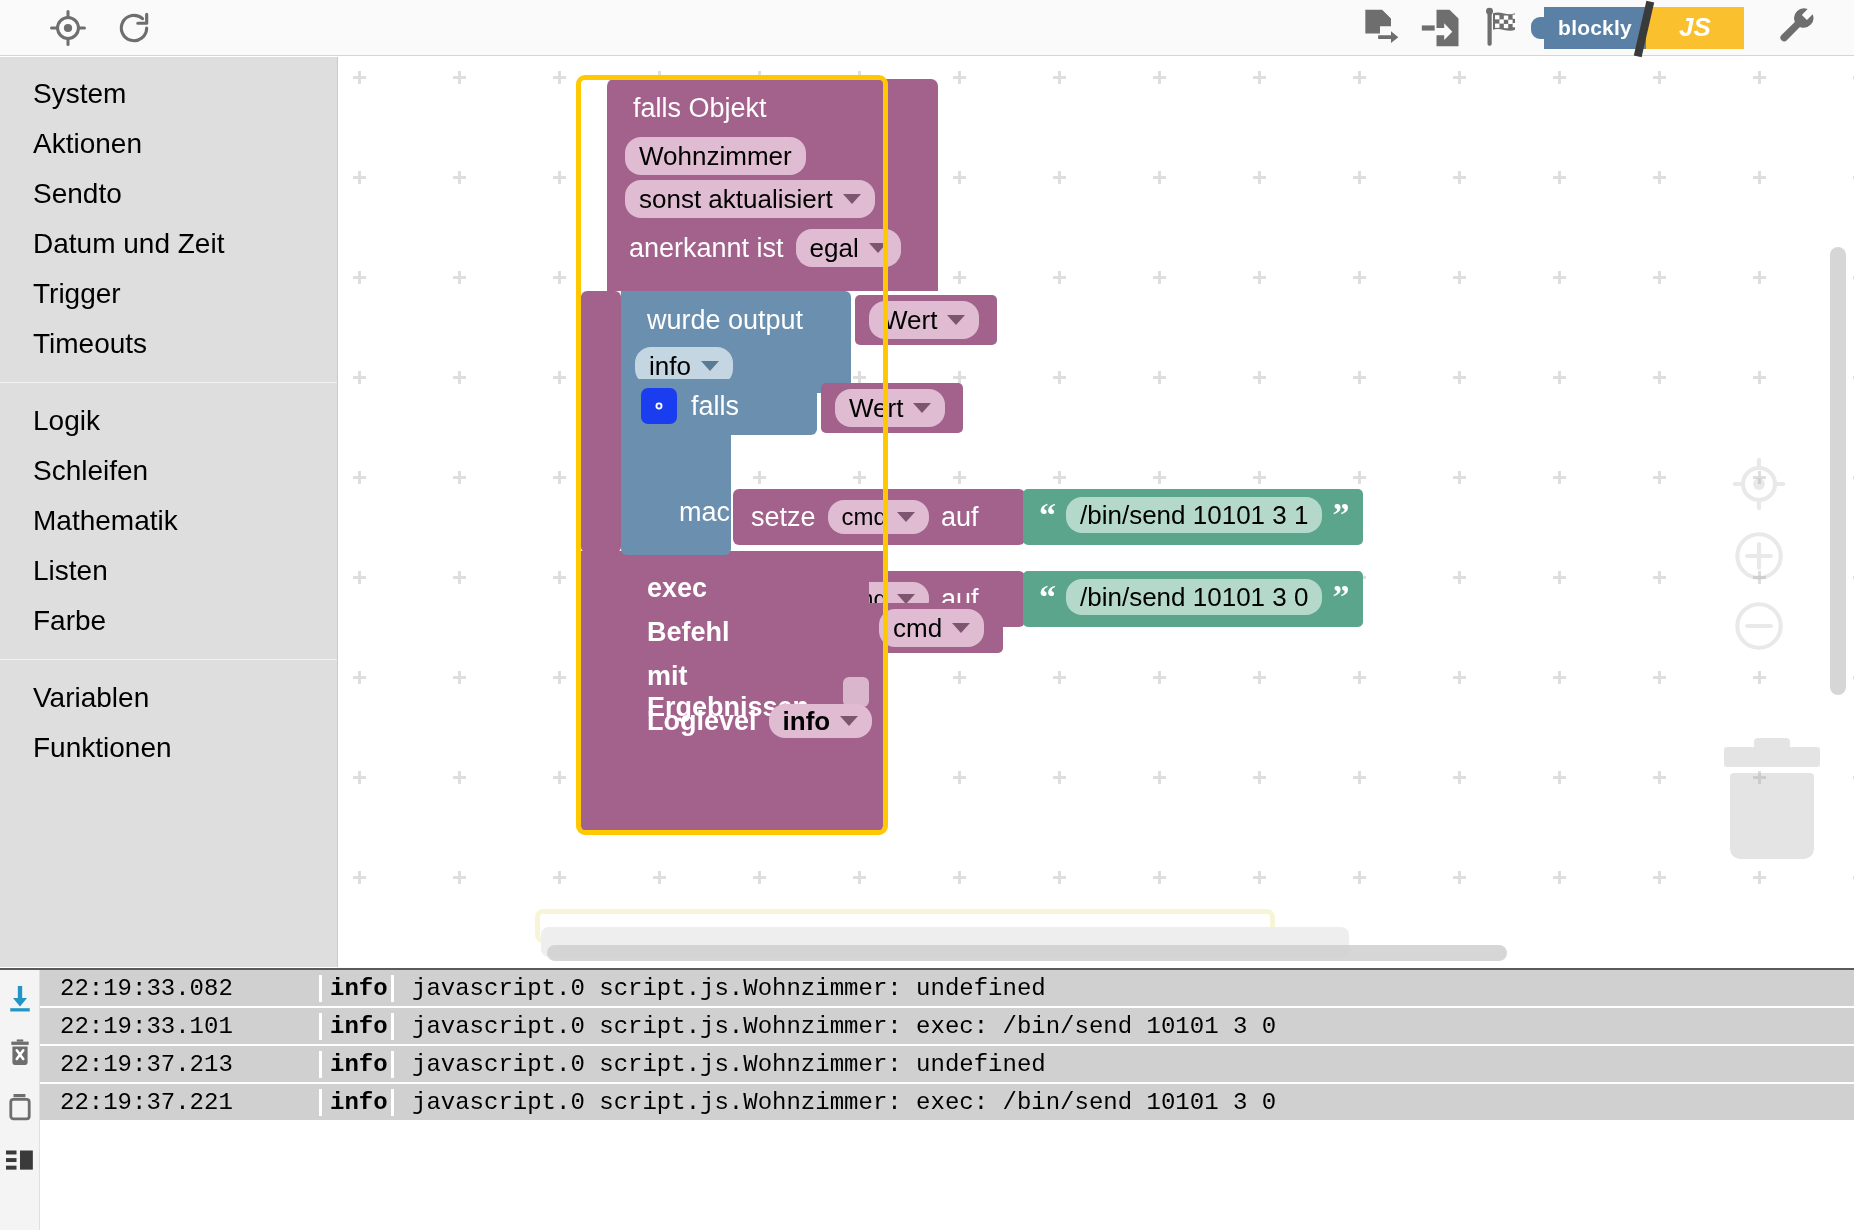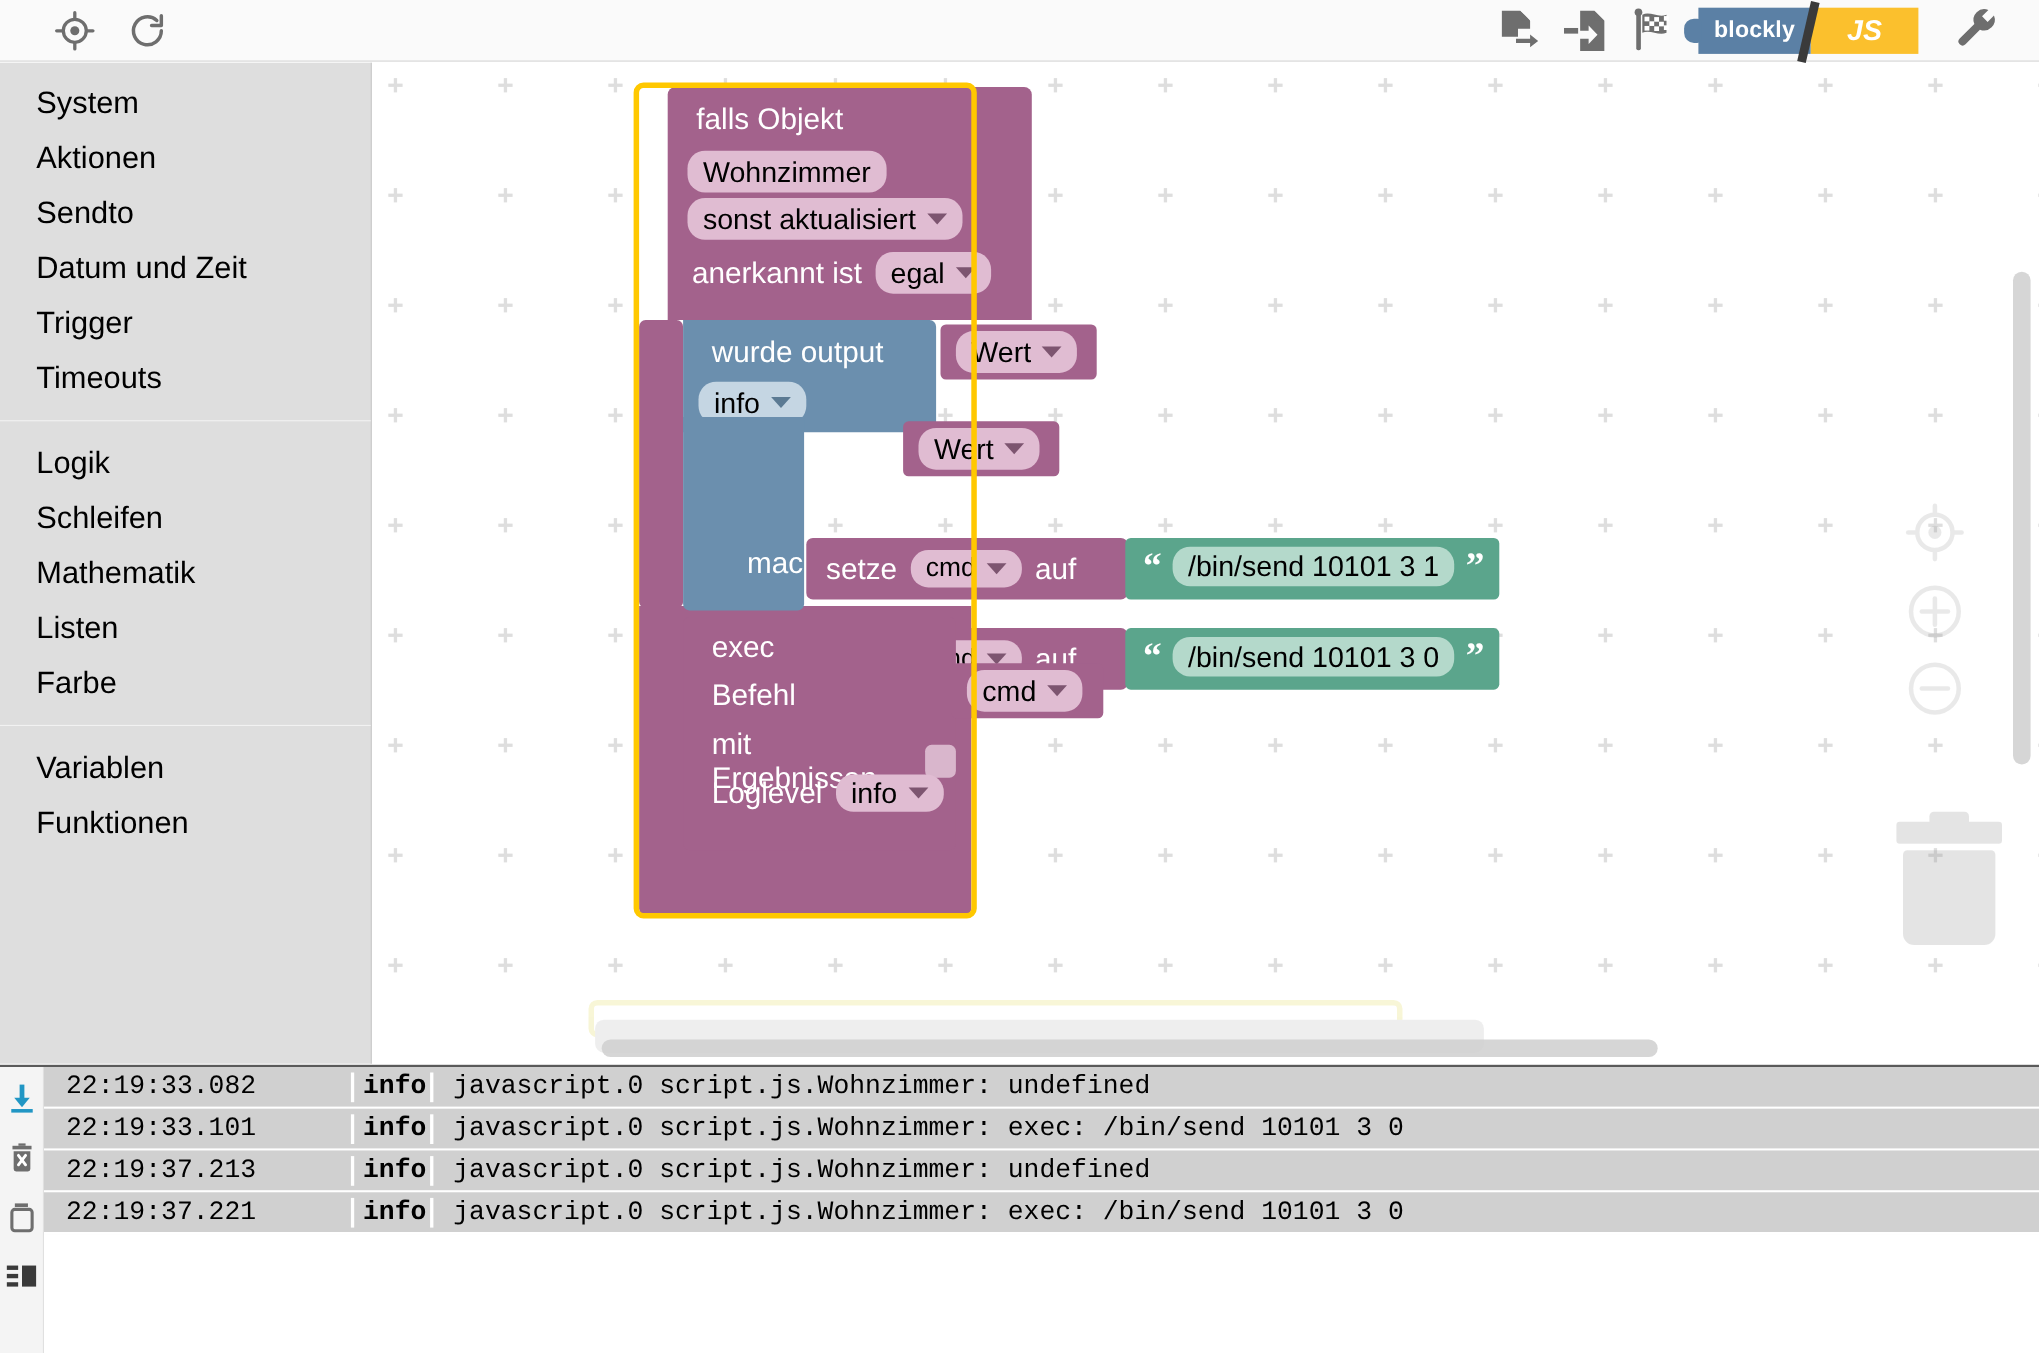--- a/index.html
+++ b/index.html
@@ -594,20 +594,29 @@
   </div>
 
   <div class="blk blk-maroon" style="left:516px; top:238px; width:142px; height:50px; border-radius:5px;">
     <div class="field" style="position:absolute; left:14px; top:6px;">
       <span>Wert</span>
       <i class="caret"></i>
     </div>
   </div>
 
   <div class="blk blk-blue" style="left:282px; top:322px; width:110px; height:176px; border-radius:0 0 6px 6px;"></div>
+  <div class="blk blk-blue" style="left:282px; top:322px; width:196px; height:56px;">
+    <div class="gear" style="position:absolute; left:20px; top:9px;">
+      <svg width="22" height="22" viewBox="0 0 24 24" fill="#ffffff">
+        <path d="M12 8.2a3.8 3.8 0 1 0 0 7.6 3.8 3.8 0 0 0 0-7.6zm0 5.6a1.8 1.8 0 1 1 0-3.6 1.8 1.8 0 0 1 0 3.6z"></path>
+        <path d="M21 13.2v-2.4l-2.3-.5a7 7 0 0 0-.8-1.9l1.3-2-1.7-1.7-2 1.3a7 7 0 0 0-1.9-.8L13.2 3h-2.4l-.5 2.3a7 7 0 0 0-1.9.8l-2-1.3-1.7 1.7 1.3 2a7 7 0 0 0-.8 1.9L3 10.8v2.4l2.3.5c.2.7.5 1.3.8 1.9l-1.3 2 1.7 1.7 2-1.3c.6.4 1.2.6 1.9.8l.5 2.3h2.4l.5-2.3c.7-.2 1.3-.5 1.9-.8l2 1.3 1.7-1.7-1.3-2c.4-.6.6-1.2.8-1.9z" opacity="0"></path>
+      </svg>
+    </div>
+    <div style="position:absolute; left:70px; top:12px;" class="lbl">falls</div>
+  </div>
 
   <div class="blk blk-maroon" style="left:482px; top:326px; width:142px; height:50px; border-radius:5px;">
     <div class="field" style="position:absolute; left:14px; top:6px;">
       <span>Wert</span>
       <i class="caret"></i>
     </div>
   </div>
   <div style="position:absolute; left:340px; top:440px;" class="lbl">mache</div>
   <div style="position:absolute; left:340px; top:522px;" class="lbl">sonst</div>
 
@@ -644,21 +653,21 @@
   <div class="blk blk-green" style="left:684px; top:514px; width:340px; height:56px; border-radius:5px;">
     <div style="position:absolute; left:16px; top:8px; display:flex; align-items:center; gap:10px;">
       <span class="qm">“</span>
       <span class="field field-green" style="height:36px;">
         <span>/bin/send 10101 3 0</span>
       </span>
       <span class="qm">”</span>
     </div>
   </div>
 
-  <div class="blk blk-maroon" style="left:282px; top:504px; width:248px; height:212px; border-radius:6px;">
+  <div class="blk blk-maroon" style="left:282px; top:504px; width:248px; height:212px; border-radius:6px;font-weight:bold;">
     <div style="position:absolute; left:26px; top:12px;" class="lbl">exec</div>
     <div style="position:absolute; left:26px; top:56px;" class="lbl">Befehl</div>
     <div style="position:absolute; left:26px; top:100px; display:flex; align-items:center; gap:12px;">
       <span class="lbl">mit Ergebnissen</span>
       <span class="chk"></span>
     </div>
     <div style="position:absolute; left:26px; top:143px; display:flex; align-items:center; gap:12px;">
       <span class="lbl">Loglevel</span>
       <span class="field" style="height:34px;">
         <span>info</span>

